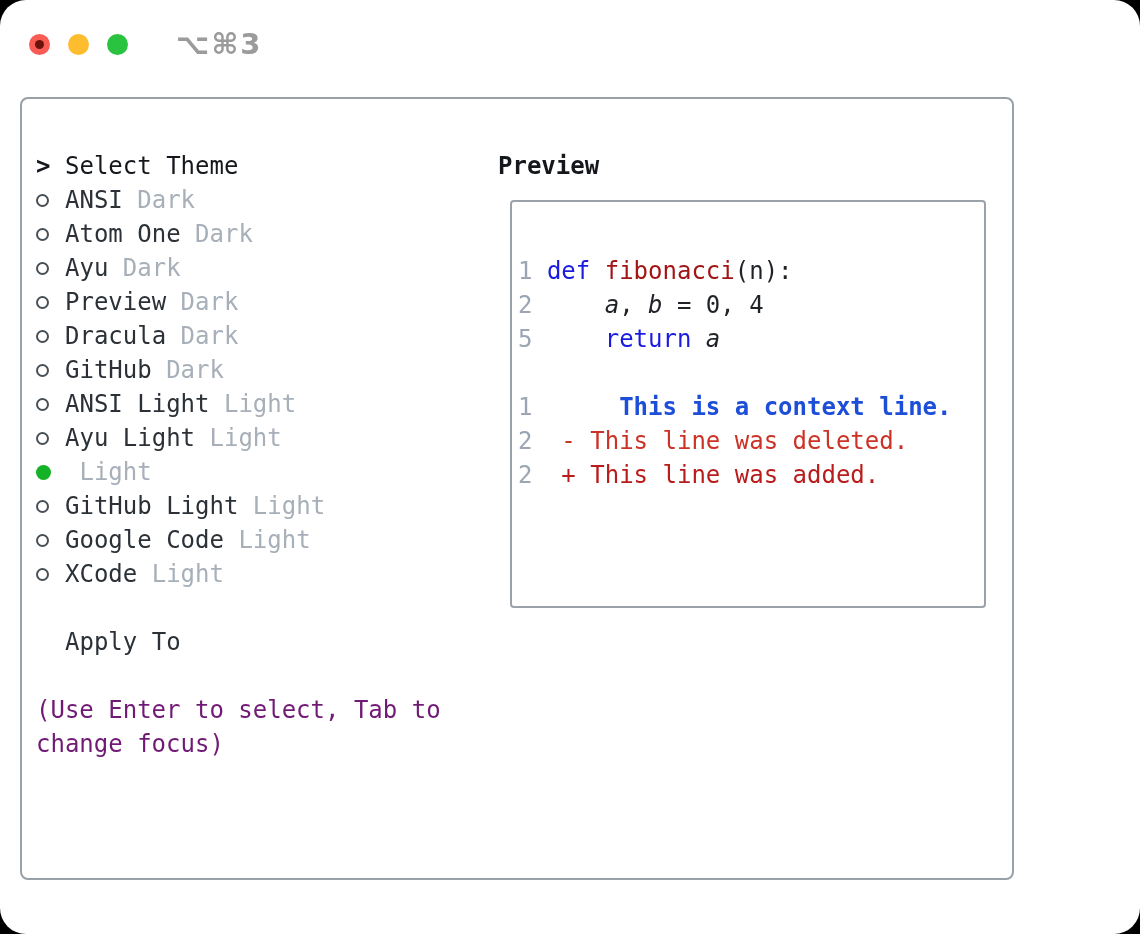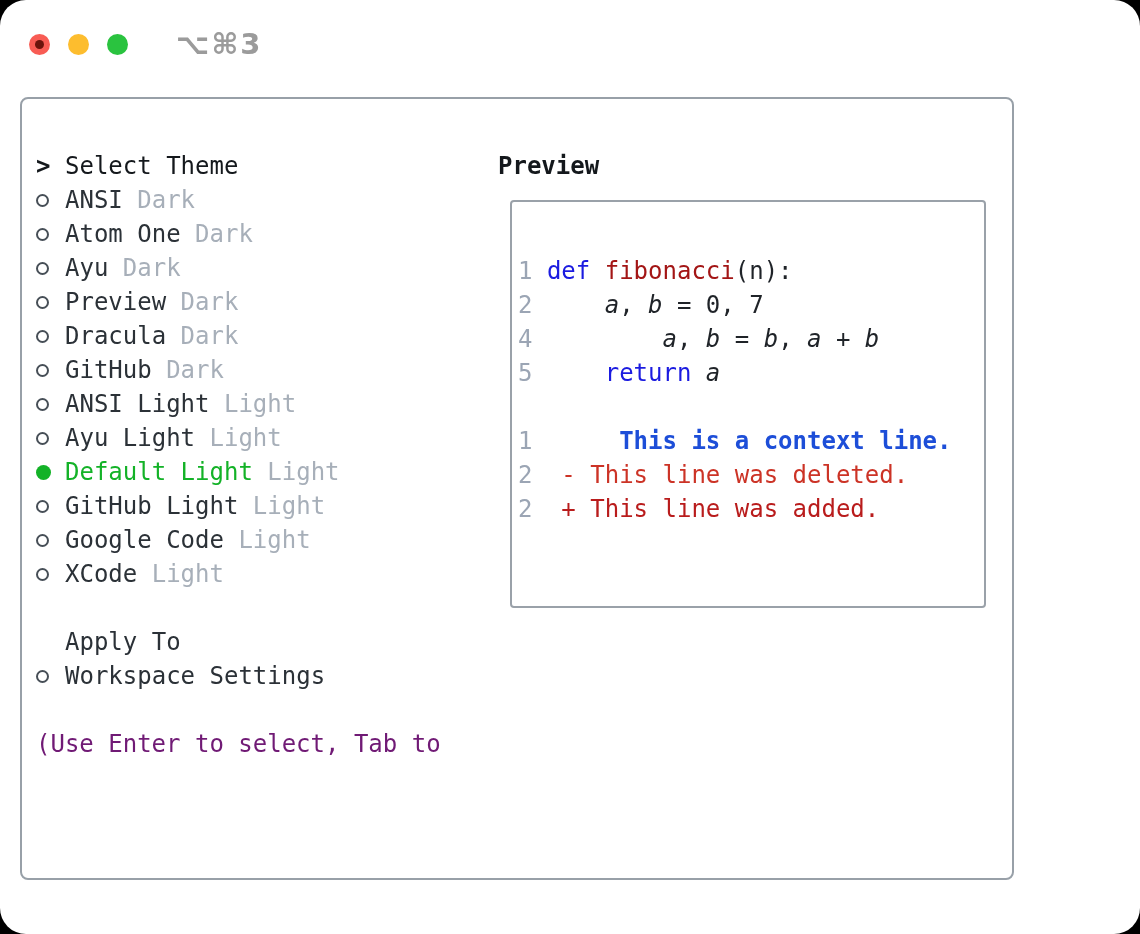--- a/index.html
+++ b/index.html
@@ -81,48 +81,46 @@
 
       <div id="theme-list">
           <div class="row"><span class="marker"><span class="circle"></span></span><span>ANSI</span><span> </span><span class="tag">Dark</span></div>
           <div class="row"><span class="marker"><span class="circle"></span></span><span>Atom One</span><span> </span><span class="tag">Dark</span></div>
           <div class="row"><span class="marker"><span class="circle"></span></span><span>Ayu</span><span> </span><span class="tag">Dark</span></div>
           <div class="row"><span class="marker"><span class="circle"></span></span><span>Preview</span><span> </span><span class="tag">Dark</span></div>
           <div class="row"><span class="marker"><span class="circle"></span></span><span>Dracula</span><span> </span><span class="tag">Dark</span></div>
           <div class="row"><span class="marker"><span class="circle"></span></span><span>GitHub</span><span> </span><span class="tag">Dark</span></div>
           <div class="row"><span class="marker"><span class="circle"></span></span><span>ANSI Light</span><span> </span><span class="tag">Light</span></div>
           <div class="row"><span class="marker"><span class="circle"></span></span><span>Ayu Light</span><span> </span><span class="tag">Light</span></div>
-          <div class="row"><span class="marker"><span class="dot"></span></span><span class="sel">Default Light</span><span> </span><span class="tag">Light</span></div>
+          <div class="row"><span class="marker"><span class="dot"></span></span><span> </span><span class="tag">Light</span></div>
           <div class="row"><span class="marker"><span class="circle"></span></span><span>GitHub Light</span><span> </span><span class="tag">Light</span></div>
           <div class="row"><span class="marker"><span class="circle"></span></span><span>Google Code</span><span> </span><span class="tag">Light</span></div>
           <div class="row"><span class="marker"><span class="circle"></span></span><span>XCode</span><span> </span><span class="tag">Light</span></div>
         </div>
 
       <div class="spacer"></div>
 
       <div class="row">
         <span class="marker"></span><span>Apply To</span>
       </div>
 
       <div id="apply-list">
-          <div class="row"><span class="marker"><span class="circle"></span></span><span>Workspace Settings</span></div>
         </div>
 
       <div class="spacer"></div>
 
-      <div class="help"><span>(Use Enter to select, Tab to</span><br></div>
+      <div class="help"><span>(Use Enter to select, Tab to</span><br><span>change focus)</span></div>
     </div>
 
     <div class="preview-label">Preview</div>
 
     <div class="preview-box">
       <div id="code">
           <div class="codeline"><span class="lnum">1</span><span> </span><span class="kw">def</span><span> </span><span class="fn">fibonacci</span><span>(n):</span></div>
-          <div class="codeline"><span class="lnum">2</span><span>     </span><span class="var">a</span><span>, </span><span class="var">b</span><span> = 0, 7</span></div>
-          <div class="codeline"><span class="lnum">4</span><span>         </span><span class="var">a</span><span>, </span><span class="var">b</span><span> = </span><span class="var">b</span><span>, </span><span class="var">a</span><span> + </span><span class="var">b</span></div>
+          <div class="codeline"><span class="lnum">2</span><span>     </span><span class="var">a</span><span>, </span><span class="var">b</span><span> = 0, 4</span></div>
           <div class="codeline"><span class="lnum">5</span><span>     </span><span class="kw">return</span><span> </span><span class="var">a</span></div>
           <div class="codeline"><span class="lnum"></span></div>
           <div class="codeline"><span class="lnum">1</span><span>      </span><span class="ctx">This is a context line.</span></div>
           <div class="codeline"><span class="lnum">2</span><span>  </span><span class="del">- This line was deleted.</span></div>
           <div class="codeline"><span class="lnum">2</span><span>  </span><span class="add">+ This line was added.</span></div>
         </div>
     </div>
 
   </div>
 </div>

